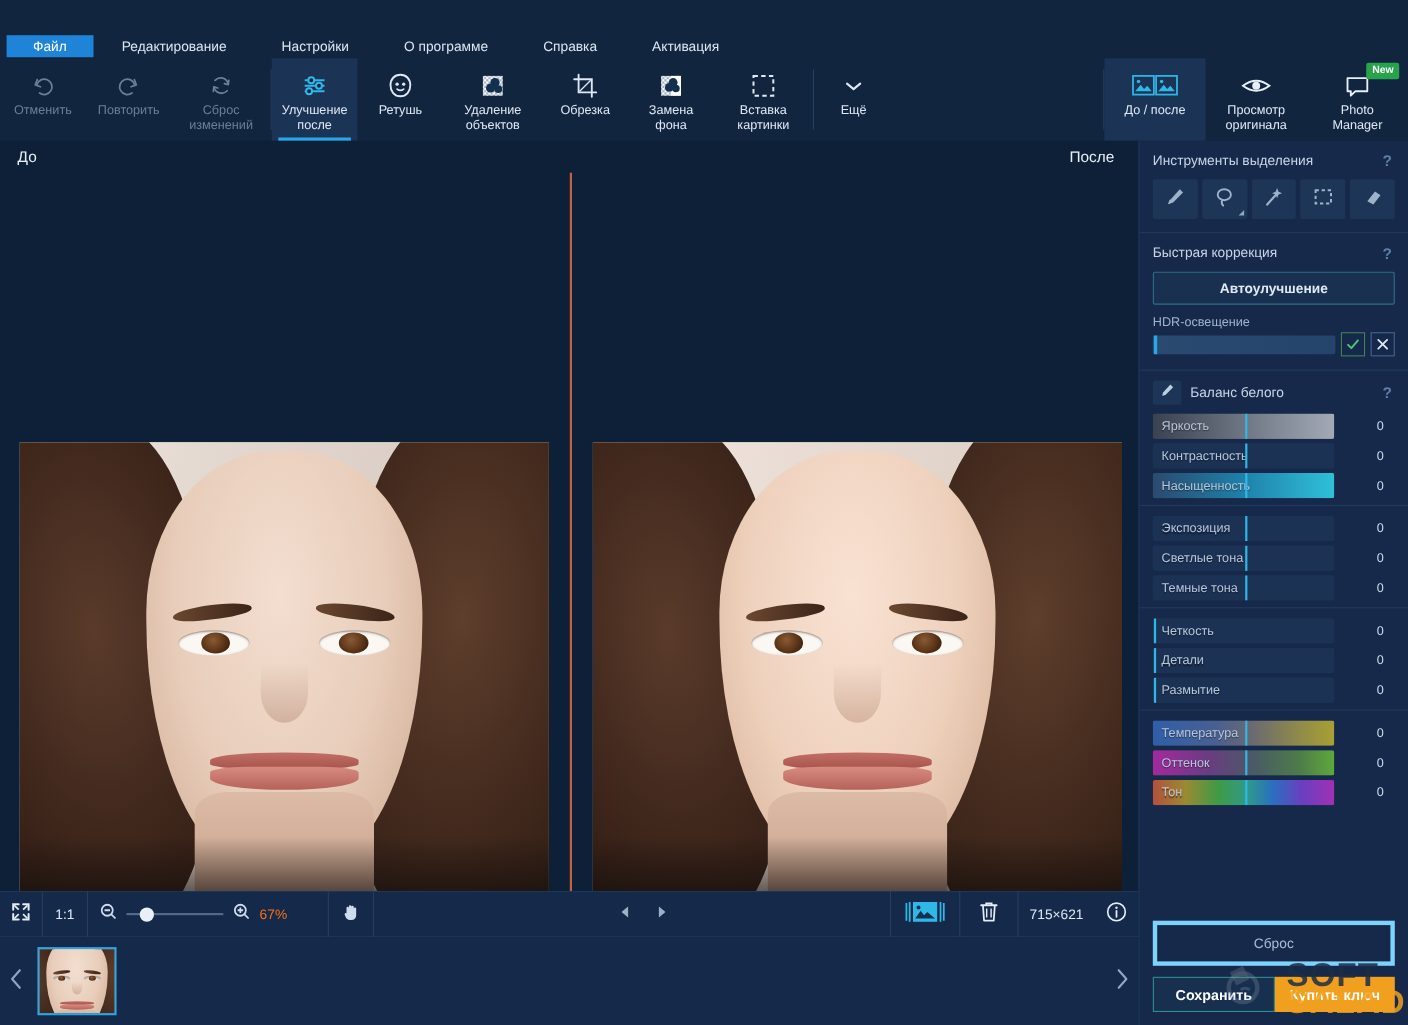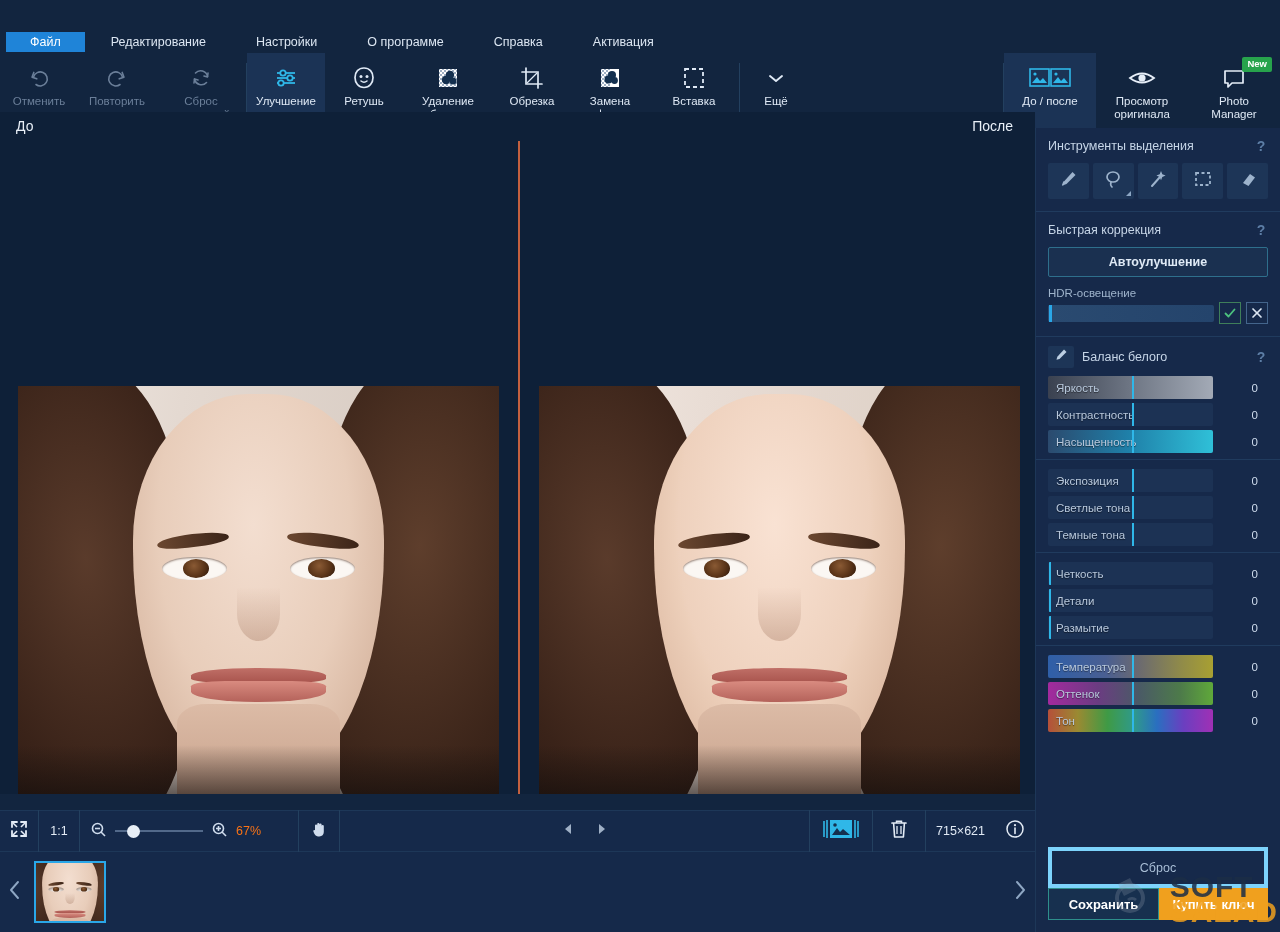--- a/index.html
+++ b/index.html
@@ -56,21 +56,21 @@
   .tb-right { margin-left: auto; display: flex; align-items: stretch; }
   .tool.right { width: 92px; }
   .tool.right.selected { background: #1b3355; }
   .badge-new {
     position: absolute; top: 4px; right: 8px; background: #27a34c; color: #fff;
     font-size: 9.5px; padding: 1px 5px; border-radius: 2px; font-weight: bold;
   }
 
   
   .canvas-area {
-    position: absolute; top: 112px; left: 0; width: 1035px; height: 682px;
+    position: absolute; top: 128px; left: 0; width: 1035px; height: 682px;
     background: #0e2038; overflow: hidden;
   }
   .ba-label { position: absolute; top: 6px; font-size: 14px; color: #e9f0f8; }
   .ba-label.before { left: 16px; }
   .ba-label.after { right: 22px; }
   .split-line { position: absolute; top: 29px; bottom: 0; left: 518px; width: 2px; background: #c3603f; }
   .photo {
     position: absolute; top: 274px; width: 481px; height: 418px;
     background: #e8ded6; overflow: hidden;
   }
@@ -172,21 +172,21 @@
   }
   .sl-knob { position: absolute; top: 0; width: 2px; height: 23px; background: #2fb7e8; z-index: 3; }
   .sl-val { width: 56px; text-align: right; padding-right: 10px; color: #cfdced; font-size: 11.5px; }
   .sgroup { padding: 9px 12px 2px 12px; border-bottom: 1px solid #203b5e; }
 
   .rfoot { margin-top: auto; position: relative; padding: 10px 12px 12px 12px; }
   .resetbtn {
     width: 100%; height: 41px; border: 4px solid #7dd3fc; background: transparent;
     color: #a9bed6; font-size: 12.5px; display:flex; align-items:center; justify-content:center;
   }
-  .footbtns { display: flex; }
+  .footbtns { display: flex; margin-top: 10px; }
   .savebtn {
     flex: 1; height: 32px; border: 1px solid #2e8f8c; background: #17304f;
     color: #ffffff; font-size: 13px; font-weight: bold;
     display:flex; align-items:center; justify-content:center;
   }
   .buybtn {
     flex: 1; height: 32px; background: #f0a01e; color: #ffffff; font-size: 13px; font-weight: bold;
     display:flex; align-items:center; justify-content:center;
   }
   

